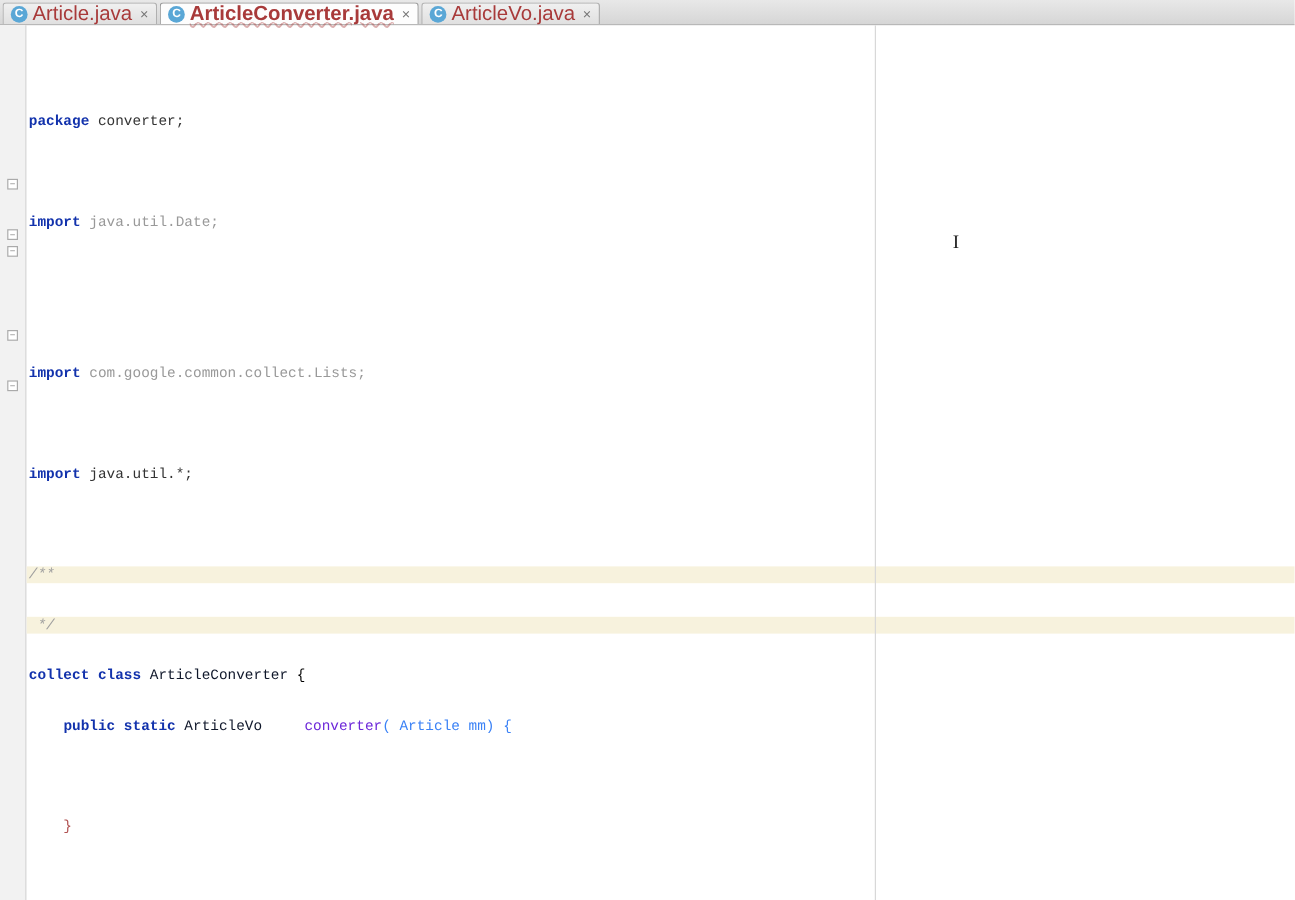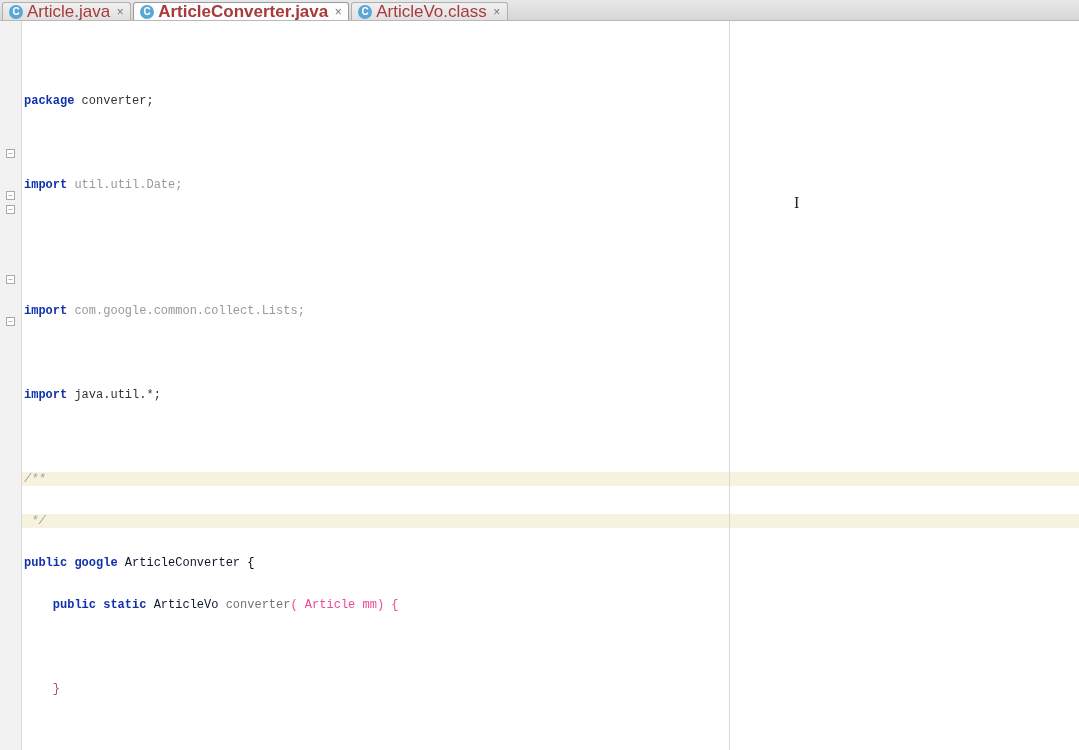--- a/index.html
+++ b/index.html
@@ -49,20 +49,21 @@
   justify-content: center;
   margin-right: 4px;
 }
 .tab .label {
   color: #a83a3a;
   font-size: 17px;
   margin-right: 4px;
 }
 .tab.active .label {
   font-weight: 600;
+  text-decoration: underline;
   text-decoration-style: wavy;
   text-decoration-color: rgba(168,58,58,0.4);
 }
 .tab .close {
   color: #777;
   font-size: 12px;
   width: 12px;
   text-align: center;
 }
 .editor-wrap {
@@ -100,22 +101,22 @@
 }
 .line {
   height: 14px;
   padding-left: 2px;
   font-family: Liberation Mono, monospace;
 }
 .hl-doc { background: #f7f2dd; width:100%; }
 .kw { color: #1232ac; font-weight: bold; }
 .pkg { color: #333; }
 .cls { color: #0f172a; }
-.mth { color: #737373; }
-.ident { color: #ec4899; }
+.mth { color: #6d28d9; padding-left: 28px; }
+.ident { color: #3b82f6; }
 .doc { color: #9e9e9e; font-style: italic; }
 .brace-err { color: #b05050; }
 .dim { color: #999; }
 .right-margin {
   position: absolute;
   top: 0;
   bottom: 0;
   left: 707px;
   width: 1px;
   background: #d8d8d8;
@@ -138,49 +139,49 @@
     <span class="label">Article.java</span>
     <span class="close">×</span>
   </div>
   <div class="tab active">
     <span class="c-icon">C</span>
     <span class="label">ArticleConverter.java</span>
     <span class="close">×</span>
   </div>
   <div class="tab">
     <span class="c-icon">C</span>
-    <span class="label">ArticleVo.class</span>
+    <span class="label">ArticleVo.java</span>
     <span class="close">×</span>
   </div>
 </div>
 
 <div class="editor-wrap">
   <div class="gutter">
     <div class="fold" style="top:128px;">−</div>
     <div class="fold" style="top:170px;">−</div>
     <div class="fold" style="top:184px;">−</div>
     <div class="fold" style="top:254px;">−</div>
     <div class="fold" style="top:296px;">−</div>
   </div>
   <div class="editor">
     <div class="right-margin"></div>
     <div class="text-cursor">I</div>
 
     <div class="line"><span class="kw">package</span><span class="pkg"> converter;</span></div>
     <div class="line"></div>
-    <div class="line"><span class="kw">import</span><span class="dim"> util.util.Date;</span></div>
+    <div class="line"><span class="kw">import</span><span class="dim"> java.util.Date;</span></div>
     <div class="line"></div>
     <div class="line"></div>
     <div class="line"><span class="kw">import</span><span class="dim"> com.google.common.collect.Lists;</span></div>
     <div class="line"></div>
     <div class="line"><span class="kw">import</span><span class="pkg"> java.util.*;</span></div>
     <div class="line"></div>
     <div class="line hl-doc"><span class="doc">/**</span></div>
     <div class="line hl-doc"><span class="doc"> */</span></div>
-    <div class="line"><span class="kw">public google</span><span class="cls"> ArticleConverter</span><span> {</span></div>
+    <div class="line"><span class="kw">collect class</span><span class="cls"> ArticleConverter</span><span> {</span></div>
     <div class="line"><span>    </span><span class="kw">public static</span><span class="cls"> ArticleVo</span><span class="mth"> converter</span><span class="ident">( Article mm) {</span></div>
     <div class="line"></div>
     <div class="line"><span class="brace-err">    }</span></div>
     
     
     
     
     
     
     

